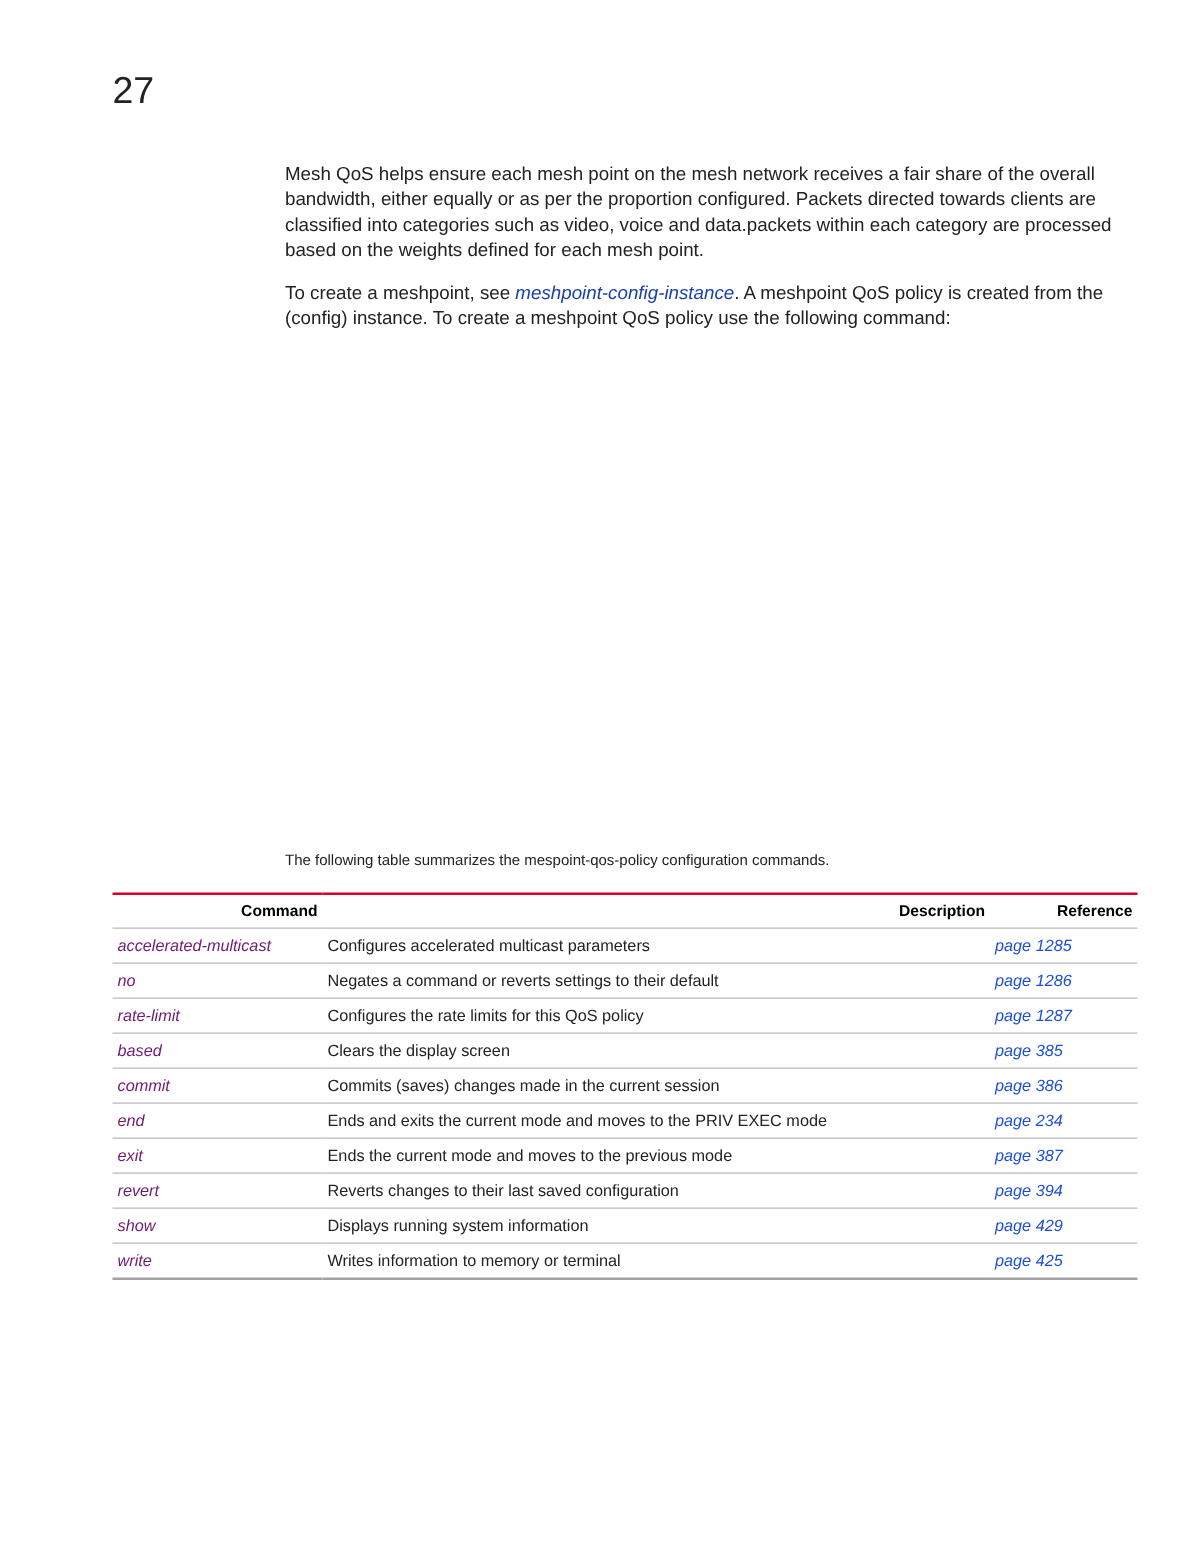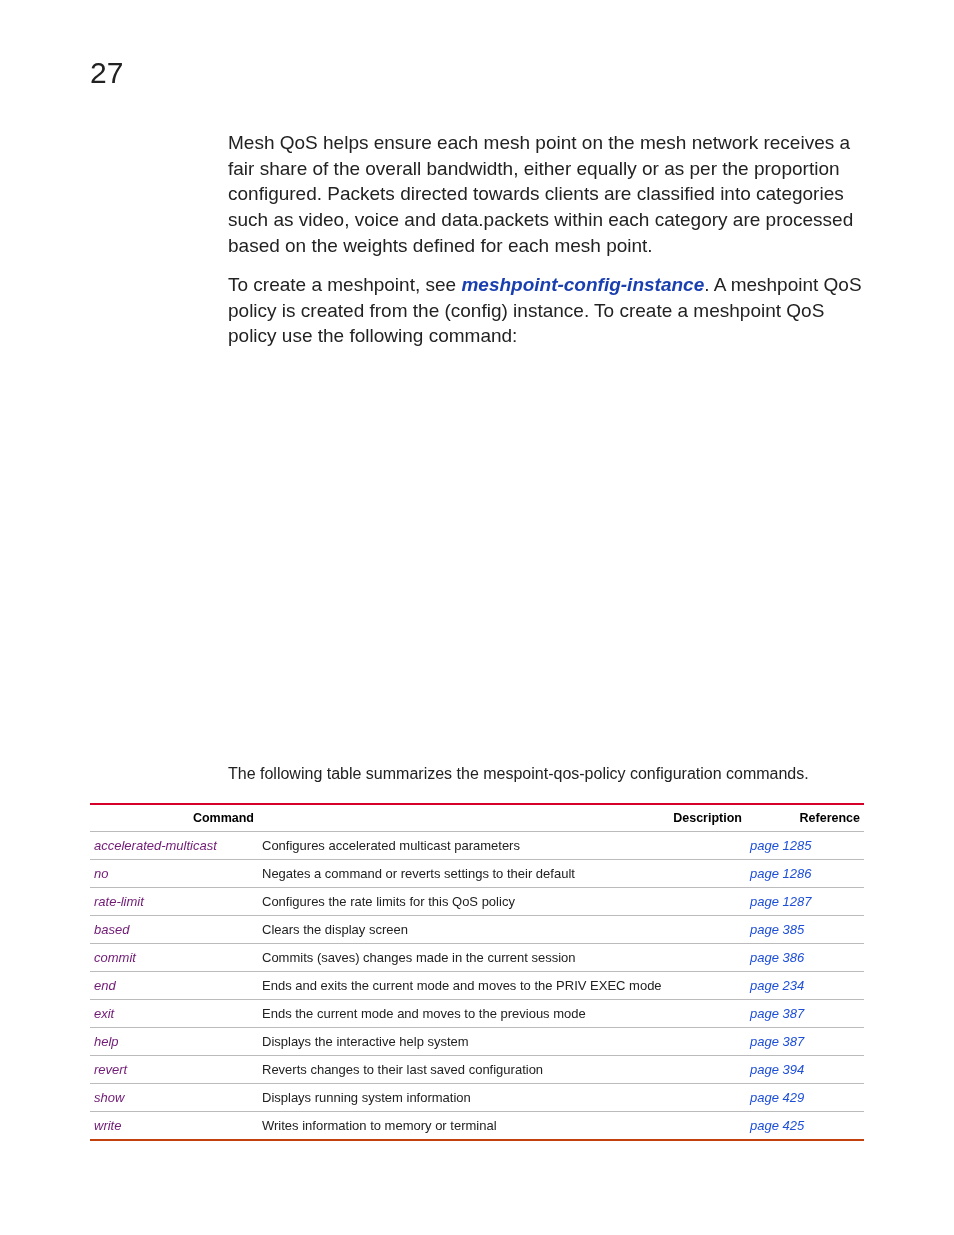--- a/index.html
+++ b/index.html
@@ -6,52 +6,51 @@
     margin: 0;
     padding: 0;
     background: #fff;
     font-family: Arial, Helvetica, sans-serif;
     color: #222;
   }
   .page {
     width: 954px;
     min-height: 1235px;
     box-sizing: border-box;
-    padding: 56px 90px 60px 90px;
+    padding: 56px 44px 60px 90px;
     position: relative;
     border-radius: 30px;
   }
   .page-number {
     font-size: 30px;
     font-weight: 400;
     color: #222;
     margin-top: 0;
     margin-bottom: 40px;
   }
   .body-text {
     margin-left: 138px;
-    font-size: 19px;
+    font-size: 15px;
     line-height: 1.35;
     color: #222;
   }
   .body-text p {
     margin: 0 0 14px 0;
   }
   .link {
     color: #1a3fb0;
     font-style: italic;
     text-decoration: none;
-    font-weight: bold;
   }
   .gap {
     height: 400px;
   }
   .table-lead {
     margin-left: 138px;
-    font-size: 16px;
+    font-size: 12px;
     line-height: 1.35;
     margin-bottom: 18px;
   }
   table.cmd {
     width: 100%;
     border-collapse: collapse;
     font-size: 13px;
   }
   table.cmd thead th {
     text-align: right;
@@ -62,21 +61,21 @@
     border-bottom: 1px solid #bbb;
     color: #000;
   }
   table.cmd tbody td {
     padding: 6px 4px;
     border-bottom: 1px solid #bbb;
     vertical-align: top;
     color: #222;
   }
   table.cmd tbody tr:last-child td {
-    border-bottom: 2px solid #c2410c;
+    border-bottom: 2px solid #a3a3a3;
   }
   .col-cmd { width: 160px; }
   .col-desc { width: auto; }
   .col-ref { width: 110px; }
   .cmd-link {
     color: #701a75;
     font-style: italic;
     text-decoration: none;
   }
   .ref-link {
@@ -141,25 +140,20 @@
           <td class="col-cmd"><a href="#" class="cmd-link">end</a></td>
           <td class="col-desc">Ends and exits the current mode and moves to the PRIV EXEC mode</td>
           <td class="col-ref"><a href="#" class="ref-link">page 234</a></td>
         </tr>
         <tr>
           <td class="col-cmd"><a href="#" class="cmd-link">exit</a></td>
           <td class="col-desc">Ends the current mode and moves to the previous mode</td>
           <td class="col-ref"><a href="#" class="ref-link">page 387</a></td>
         </tr>
         <tr>
-          <td class="col-cmd"><a href="#" class="cmd-link">help</a></td>
-          <td class="col-desc">Displays the interactive help system</td>
-          <td class="col-ref"><a href="#" class="ref-link">page 387</a></td>
-        </tr>
-        <tr>
           <td class="col-cmd"><a href="#" class="cmd-link">revert</a></td>
           <td class="col-desc">Reverts changes to their last saved configuration</td>
           <td class="col-ref"><a href="#" class="ref-link">page 394</a></td>
         </tr>
         <tr>
           <td class="col-cmd"><a href="#" class="cmd-link">show</a></td>
           <td class="col-desc">Displays running system information</td>
           <td class="col-ref"><a href="#" class="ref-link">page 429</a></td>
         </tr>
         <tr>

